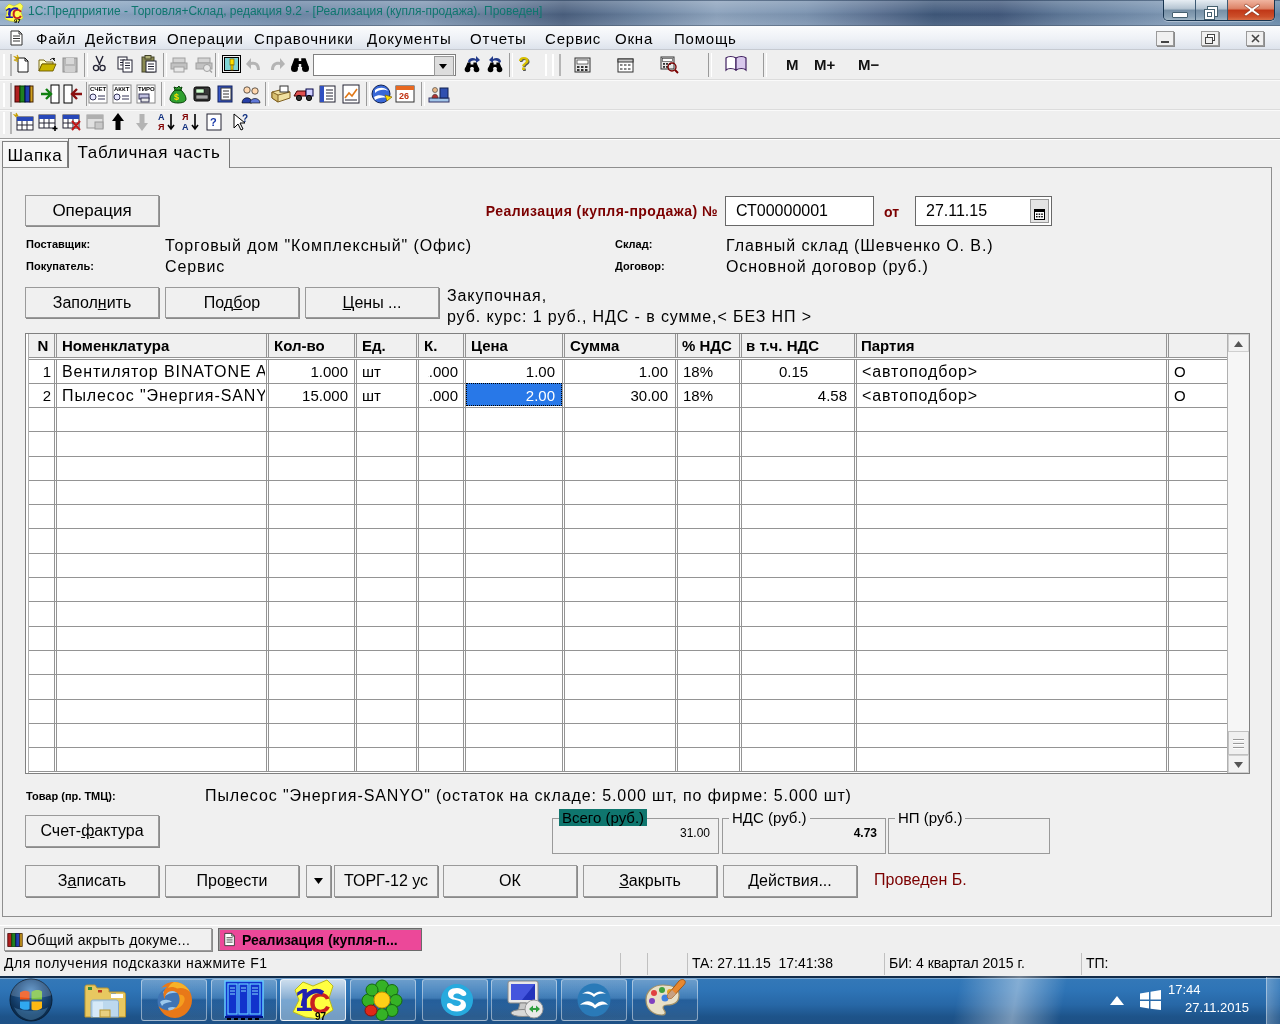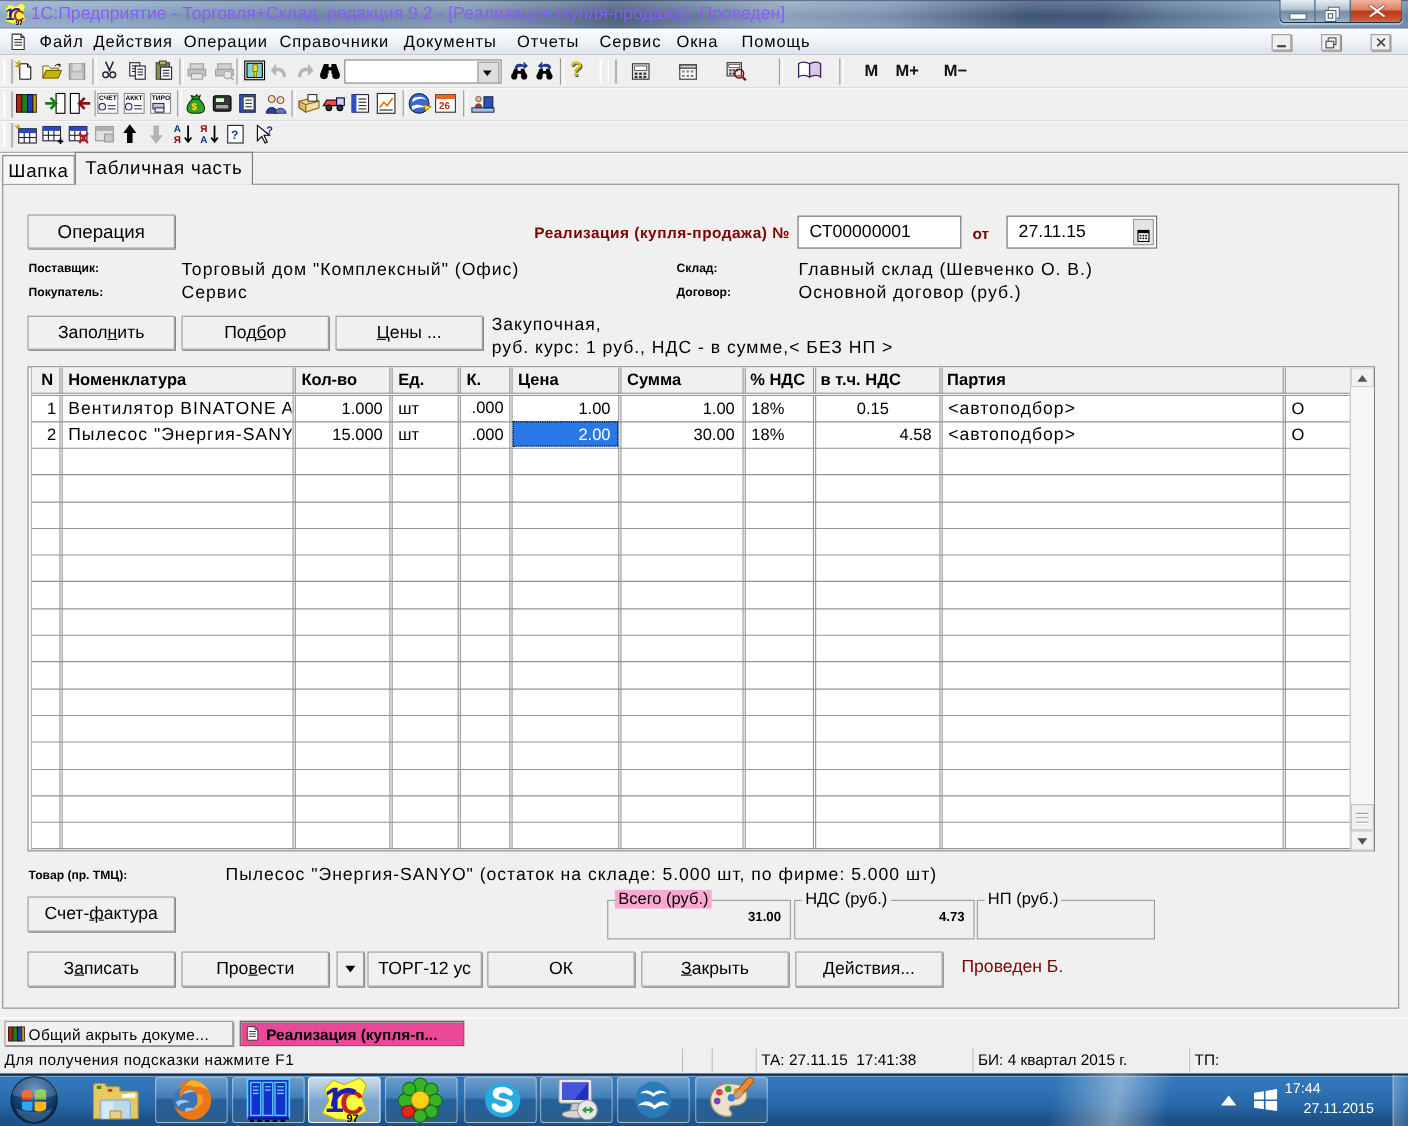--- a/index.html
+++ b/index.html
@@ -31,21 +31,21 @@
  <div class="a" style="left:0;top:25px;width:1280px;height:1px;background:rgba(70,85,105,.55)"></div>
 </div>
 
 <svg class="a" width="20" height="20" style="left:4px;top:3px" viewBox="0 0 20 20">
  <path d="M1 5 L5 1 L10 3 L16 0 L19 3 L17 9 L19 15 L13 19 L6 18 L1 16 L3 10 Z" fill="#ffff50" stroke="#b8b820" stroke-width="0.5"></path>
  <text x="1" y="15" font-size="15" font-weight="bold" fill="#2020b0">1</text>
  <text x="8" y="16" font-size="14" font-weight="bold" fill="#c82020">C</text>
  <path d="M5 12 C5 7,10 4,14 6" fill="none" stroke="#2020b0" stroke-width="2"></path>
  <text x="10" y="20" font-size="6" font-weight="bold" fill="#000">97</text>
 </svg>
-<div class="a" style="left:28px;top:4px;font-size:16px;color:#8b5cf6">1С:Предприятие - Торговля+Склад, редакция 9.2 - [Реализация (купля-продажа). Проведен]</div>
+<div class="a" style="left:28px;top:4px;font-size:12px;color:#0f766e">1С:Предприятие - Торговля+Склад, редакция 9.2 - [Реализация (купля-продажа). Проведен]</div>
 
 <div class="a" style="left:1163px;top:0;width:112px;height:21px;border:1px solid #17344f;border-top:none;border-radius:0 0 5px 5px;overflow:hidden;box-sizing:border-box;box-shadow:0 1px 1px rgba(255,255,255,.4)">
  <div class="a" style="left:0;top:0;width:31px;height:21px;background:linear-gradient(#e6edf3 0%,#b7c6d3 40%,#7790a6 50%,#8aa2b6 80%,#a8bcca 100%)">
   <div class="a" style="left:8px;top:12px;width:14px;height:4px;background:#fff;border:1px solid #45606f;border-radius:1px"></div>
  </div>
  <div class="a" style="left:31px;top:0;width:1px;height:21px;background:#3d5a73"></div>
  <div class="a" style="left:32px;top:0;width:31px;height:21px;background:linear-gradient(#e6edf3 0%,#b7c6d3 40%,#7790a6 50%,#8aa2b6 80%,#a8bcca 100%)">
   <div class="a" style="left:11px;top:6px;width:9px;height:9px;background:#fff;border:1px solid #45606f"></div>
   <div class="a" style="left:8px;top:9px;width:9px;height:9px;background:#fff;border:1px solid #45606f"></div>
   <div class="a" style="left:11px;top:12px;width:3px;height:3px;background:#fff;border:1px solid #45606f"></div>
@@ -508,22 +508,22 @@
 <div class="a" style="left:1228px;top:731px;width:21px;height:24px;background:#F0F0F0;border:1px solid #c0c0c0;box-sizing:border-box">
  <div style="margin:7px 4px 0;border-top:1px solid #999;border-bottom:1px solid #fff"></div>
  <div style="margin:2px 4px 0;border-top:1px solid #999;border-bottom:1px solid #fff"></div>
  <div style="margin:2px 4px 0;border-top:1px solid #999;border-bottom:1px solid #fff"></div>
 </div>
 <div class="lbl" style="left:26px;top:790px">Товар (пр. ТМЦ):</div>
 <div class="val" style="left:205px;top:787px">Пылесос "Энергия-SANYO" (остаток на складе: 5.000 шт, по фирме: 5.000 шт)</div>
 <div class="btn" style="left:25px;top:815px;width:134px;height:32px">Счет-<span style="text-decoration:underline">ф</span>актура</div>
 
 <div class="a" style="left:552px;top:818px;width:165px;height:34px;border:1px solid #9a9a9a"></div>
-<div class="a" style="left:559px;top:809px;background:#f9a8d4;padding:0 3px;font-size:15px;white-space:nowrap">Всего (руб.)</div>
-<div class="a" style="left:560px;top:826px;width:150px;text-align:right;font-size:12px;font-weight:bold">31.00</div>
+<div class="a" style="left:559px;top:809px;background:#0f766e;padding:0 3px;font-size:15px;white-space:nowrap">Всего (руб.)</div>
+<div class="a" style="left:560px;top:826px;width:150px;text-align:right;font-size:12px;font-weight:normal">31.00</div>
 <div class="a" style="left:722px;top:818px;width:162px;height:34px;border:1px solid #9a9a9a"></div>
 <div class="a" style="left:729px;top:809px;background:#F0F0F0;padding:0 3px;font-size:15px;white-space:nowrap">НДС (руб.)</div>
 <div class="a" style="left:727px;top:826px;width:150px;text-align:right;font-size:12px;font-weight:bold">4.73</div>
 <div class="a" style="left:888px;top:818px;width:160px;height:34px;border:1px solid #9a9a9a"></div>
 <div class="a" style="left:895px;top:809px;background:#F0F0F0;padding:0 3px;font-size:15px;white-space:nowrap">НП (руб.)</div>
 
 <div class="btn" style="left:25px;top:865px;width:134px;height:32px">З<span style="text-decoration:underline">а</span>писать</div>
 <div class="btn" style="left:165px;top:865px;width:134px;height:32px">Про<span style="text-decoration:underline">в</span>ести</div>
 <div class="btn" style="left:306px;top:865px;width:25px;height:32px">
     <svg width="9" height="6" viewBox="0 0 9 6" style="position:static">

